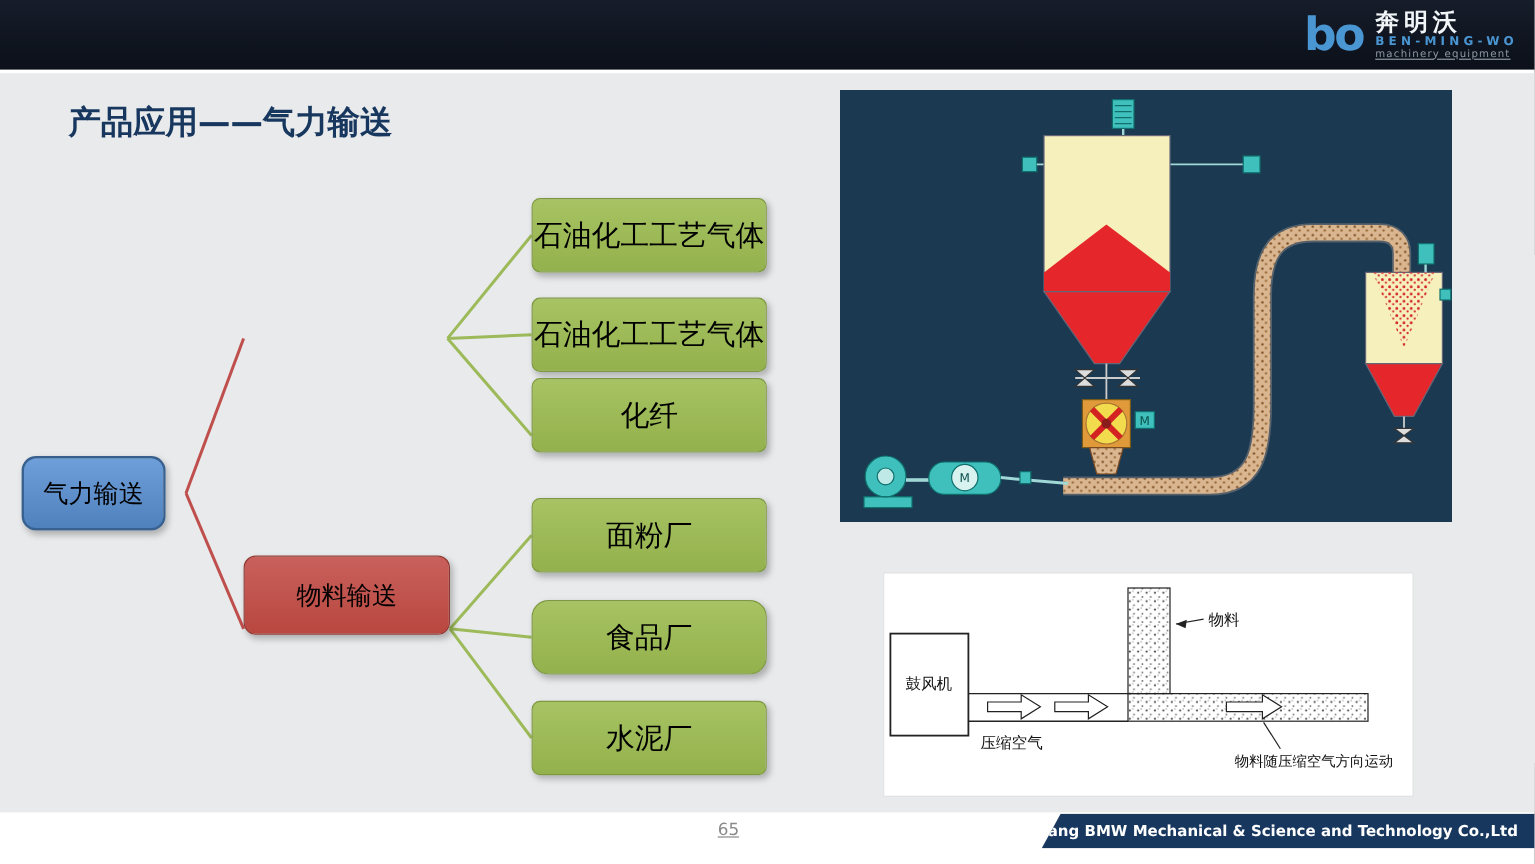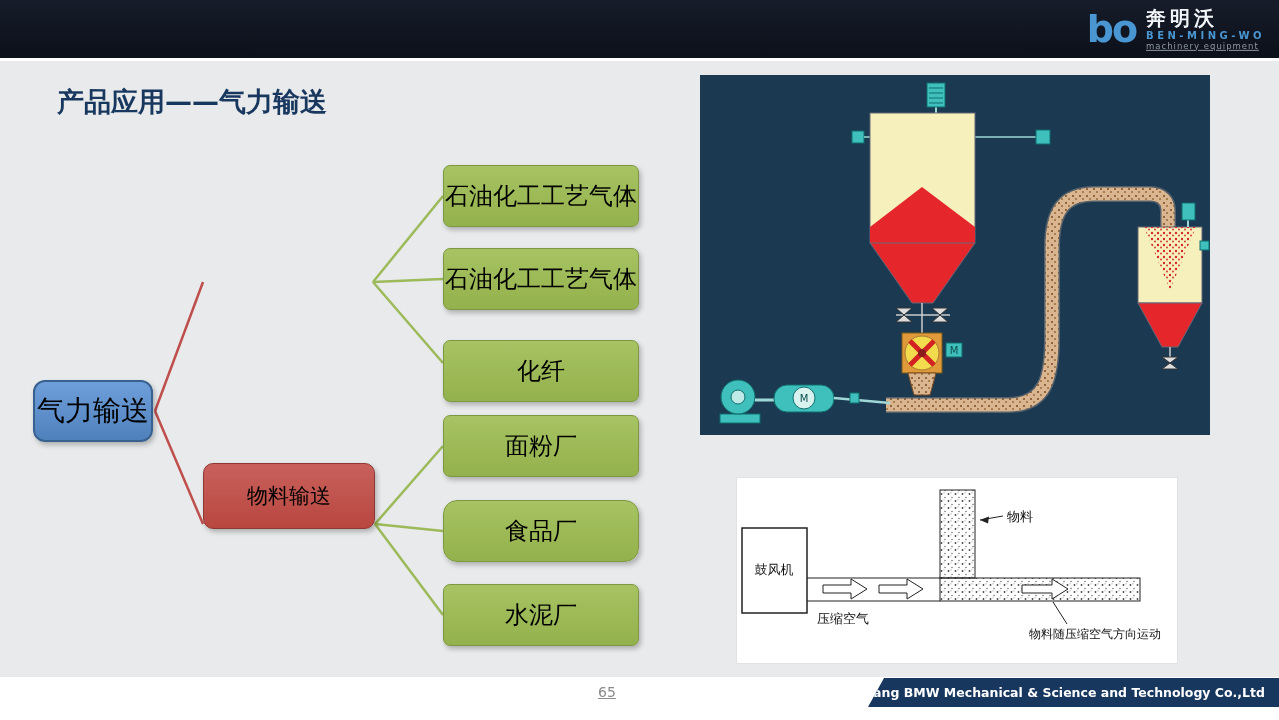--- a/index.html
+++ b/index.html
@@ -19,29 +19,29 @@
 
   
   .content-bg { position:absolute; left:0; top:61px; width:1279px; height:616px; background:#e9eaeb; }
 
   .title { position:absolute; left:57px; top:84px; font-size:27px; font-weight:bold; color:#17375e; }
 
   
   .connectors { position:absolute; left:0; top:0; pointer-events:none; }
   .node { position:absolute; display:flex; align-items:center; justify-content:center;
           text-align:center; color:#000; box-shadow:2px 3px 5px rgba(0,0,0,.25); }
-  .root   { left:33px;  top:380px; width:120px; height:62px; font-size:28px;
+  .root   { left:18px;  top:380px; width:120px; height:62px; font-size:21px;
             background:linear-gradient(180deg,#6f9fda,#4f81bd); border:2px solid #38618f; border-radius:12px; }
   .branch { background:linear-gradient(180deg,#c9605c,#b8473f); border:1px solid #8e3833;
             border-radius:10px; font-size:21px; }
   .branch-1 { left:203px; top:250px; width:170px; height:64px; }
   .branch-2 { left:203px; top:463px; width:172px; height:66px; }
   .leaf { left:443px; width:196px; height:62px; font-size:24px;
           background:linear-gradient(180deg,#a7c363,#93b14c); border:1px solid #7d9840; border-radius:7px; }
-  .leaf-1 { top:165px; } .leaf-2 { top:248px; } .leaf-3 { top:340px; }
+  .leaf-1 { top:165px; } .leaf-2 { top:248px; } .leaf-3 { top:315px; }
   .leaf-4 { top:415px; } .leaf-5 { top:500px;border-radius:14px; } .leaf-6 { top:584px; }
 
   
   .img-system  { position:absolute; left:700px; top:75px;  width:510px; height:360px; }
   .img-diagram { position:absolute; left:737px; top:478px; width:440px; height:185px;
                  background:#fff; box-shadow:0 0 0 1px #e2e2e2; }
   svg { display:block; }
   svg text { font-family:"DejaVu Sans","Liberation Sans",sans-serif; }
 
   

